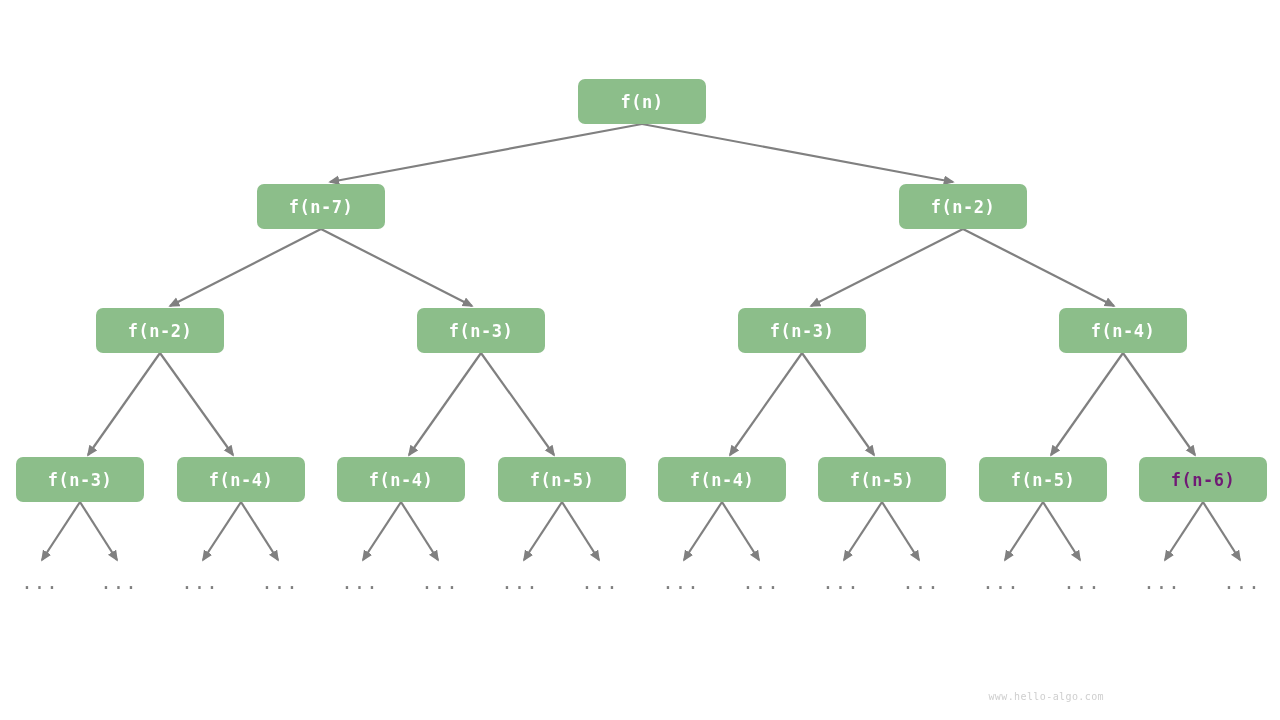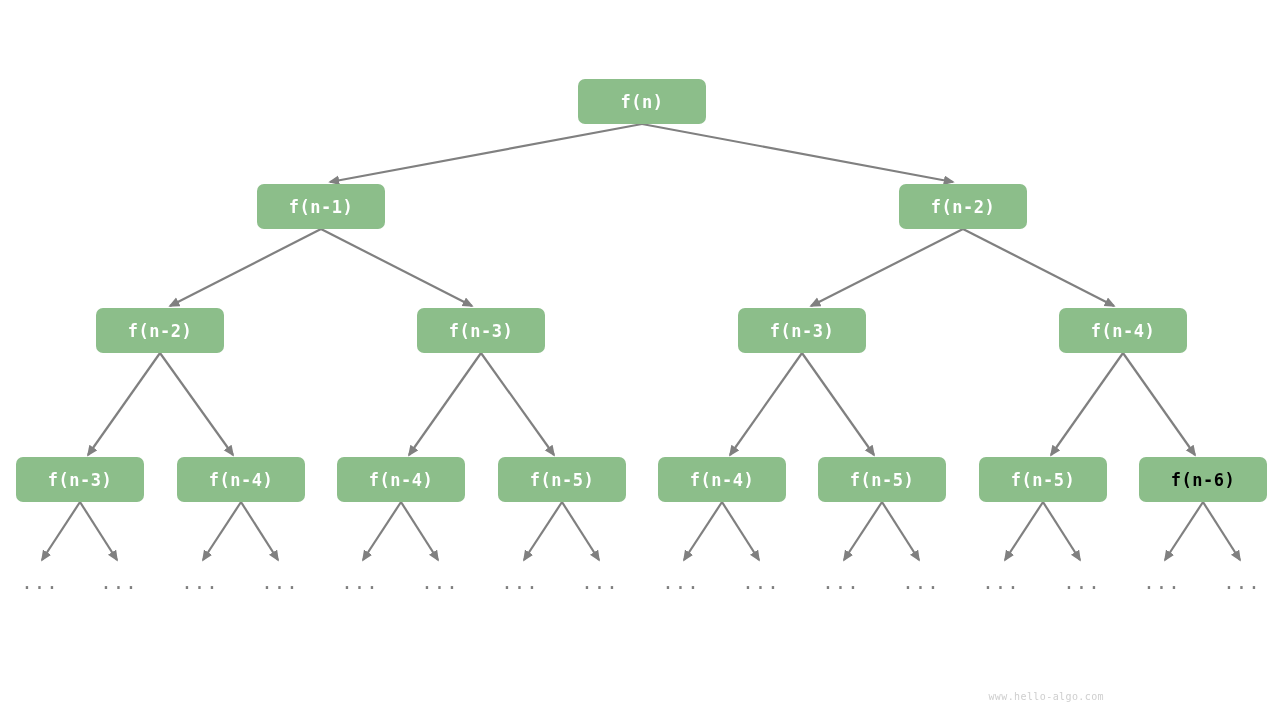--- a/index.html
+++ b/index.html
@@ -103,34 +103,34 @@
         <line x1="882" y1="502" x2="919" y2="560" stroke="#808080" stroke-width="2.2" marker-end="url(#arrowhead)"></line>
         <line x1="1043" y1="502" x2="1005" y2="560" stroke="#808080" stroke-width="2.2" marker-end="url(#arrowhead)"></line>
         <line x1="1043" y1="502" x2="1080" y2="560" stroke="#808080" stroke-width="2.2" marker-end="url(#arrowhead)"></line>
         <line x1="1203" y1="502" x2="1165" y2="560" stroke="#808080" stroke-width="2.2" marker-end="url(#arrowhead)"></line>
         <line x1="1203" y1="502" x2="1240" y2="560" stroke="#808080" stroke-width="2.2" marker-end="url(#arrowhead)"></line>
       </g>
   </svg>
 
   <div id="nodes-layer">
       <div class="node" style="left: 578px; top: 79px; width: 128px; height: 45px; background: rgb(140, 190, 138); color: rgb(255, 255, 255);">f(n)</div>
-      <div class="node" style="left: 257px; top: 184px; width: 128px; height: 45px; background: rgb(140, 190, 138); color: rgb(255, 255, 255);">f(n-1)</div>
+      <div class="node" style="left: 257px; top: 184px; width: 128px; height: 45px; background: rgb(140, 190, 138); color: rgb(255, 255, 255);">f(n-7)</div>
       <div class="node" style="left: 899px; top: 184px; width: 128px; height: 45px; background: rgb(140, 190, 138); color: rgb(255, 255, 255);">f(n-2)</div>
       <div class="node" style="left: 96px; top: 308px; width: 128px; height: 45px; background: rgb(140, 190, 138); color: rgb(255, 255, 255);">f(n-2)</div>
       <div class="node" style="left: 417px; top: 308px; width: 128px; height: 45px; background: rgb(140, 190, 138); color: rgb(255, 255, 255);">f(n-3)</div>
       <div class="node" style="left: 738px; top: 308px; width: 128px; height: 45px; background: rgb(140, 190, 138); color: rgb(255, 255, 255);">f(n-3)</div>
       <div class="node" style="left: 1059px; top: 308px; width: 128px; height: 45px; background: rgb(140, 190, 138); color: rgb(255, 255, 255);">f(n-4)</div>
       <div class="node" style="left: 16px; top: 457px; width: 128px; height: 45px; background: rgb(140, 190, 138); color: rgb(255, 255, 255);">f(n-3)</div>
       <div class="node" style="left: 177px; top: 457px; width: 128px; height: 45px; background: rgb(140, 190, 138); color: rgb(255, 255, 255);">f(n-4)</div>
       <div class="node" style="left: 337px; top: 457px; width: 128px; height: 45px; background: rgb(140, 190, 138); color: rgb(255, 255, 255);">f(n-4)</div>
       <div class="node" style="left: 498px; top: 457px; width: 128px; height: 45px; background: rgb(140, 190, 138); color: rgb(255, 255, 255);">f(n-5)</div>
       <div class="node" style="left: 658px; top: 457px; width: 128px; height: 45px; background: rgb(140, 190, 138); color: rgb(255, 255, 255);">f(n-4)</div>
       <div class="node" style="left: 818px; top: 457px; width: 128px; height: 45px; background: rgb(140, 190, 138); color: rgb(255, 255, 255);">f(n-5)</div>
       <div class="node" style="left: 979px; top: 457px; width: 128px; height: 45px; background: rgb(140, 190, 138); color: rgb(255, 255, 255);">f(n-5)</div>
-      <div class="node" style="left: 1139px; top: 457px; width: 128px; height: 45px; background: rgb(140, 190, 138); color: #000000;">f(n-6)</div>
+      <div class="node" style="left: 1139px; top: 457px; width: 128px; height: 45px; background: rgb(140, 190, 138); color: #701a75;">f(n-6)</div>
     </div>
   <div id="ellipsis-layer">
       <div class="ellipsis" style="left: 20px; top: 573px; width: 40px; color: rgb(128, 128, 128);">...</div>
       <div class="ellipsis" style="left: 99px; top: 573px; width: 40px; color: rgb(128, 128, 128);">...</div>
       <div class="ellipsis" style="left: 180px; top: 573px; width: 40px; color: rgb(128, 128, 128);">...</div>
       <div class="ellipsis" style="left: 260px; top: 573px; width: 40px; color: rgb(128, 128, 128);">...</div>
       <div class="ellipsis" style="left: 340px; top: 573px; width: 40px; color: rgb(128, 128, 128);">...</div>
       <div class="ellipsis" style="left: 420px; top: 573px; width: 40px; color: rgb(128, 128, 128);">...</div>
       <div class="ellipsis" style="left: 500px; top: 573px; width: 40px; color: rgb(128, 128, 128);">...</div>
       <div class="ellipsis" style="left: 580px; top: 573px; width: 40px; color: rgb(128, 128, 128);">...</div>

